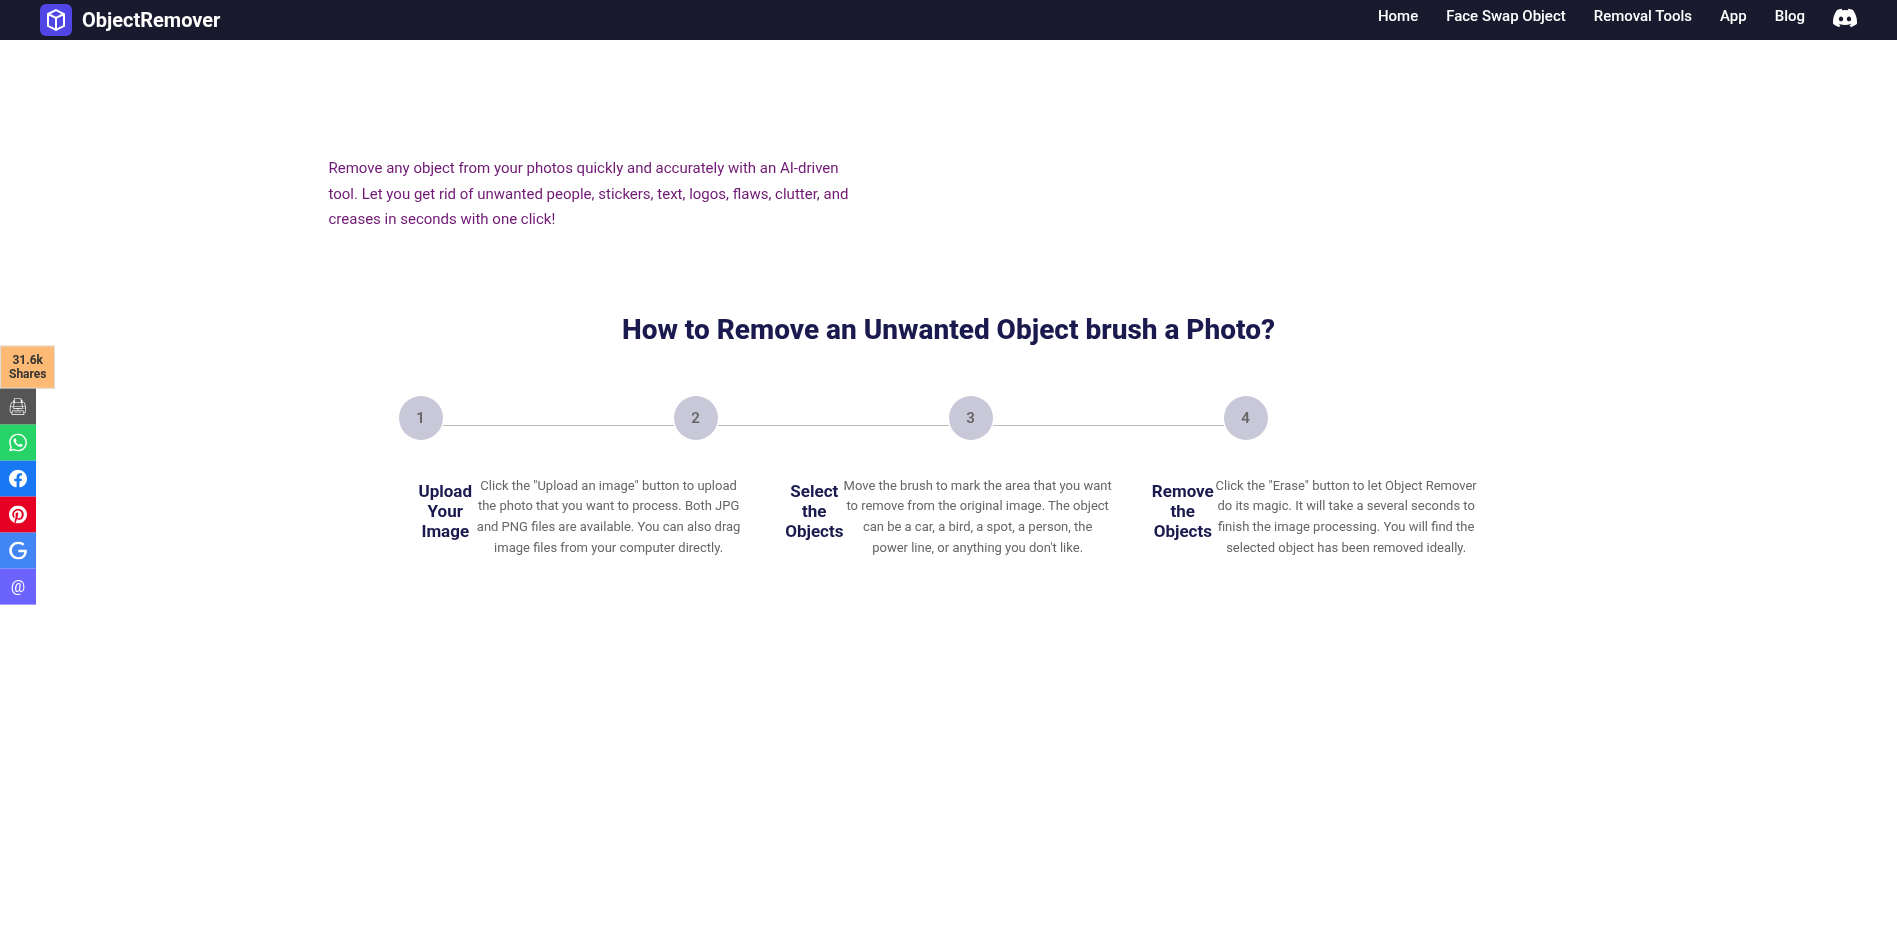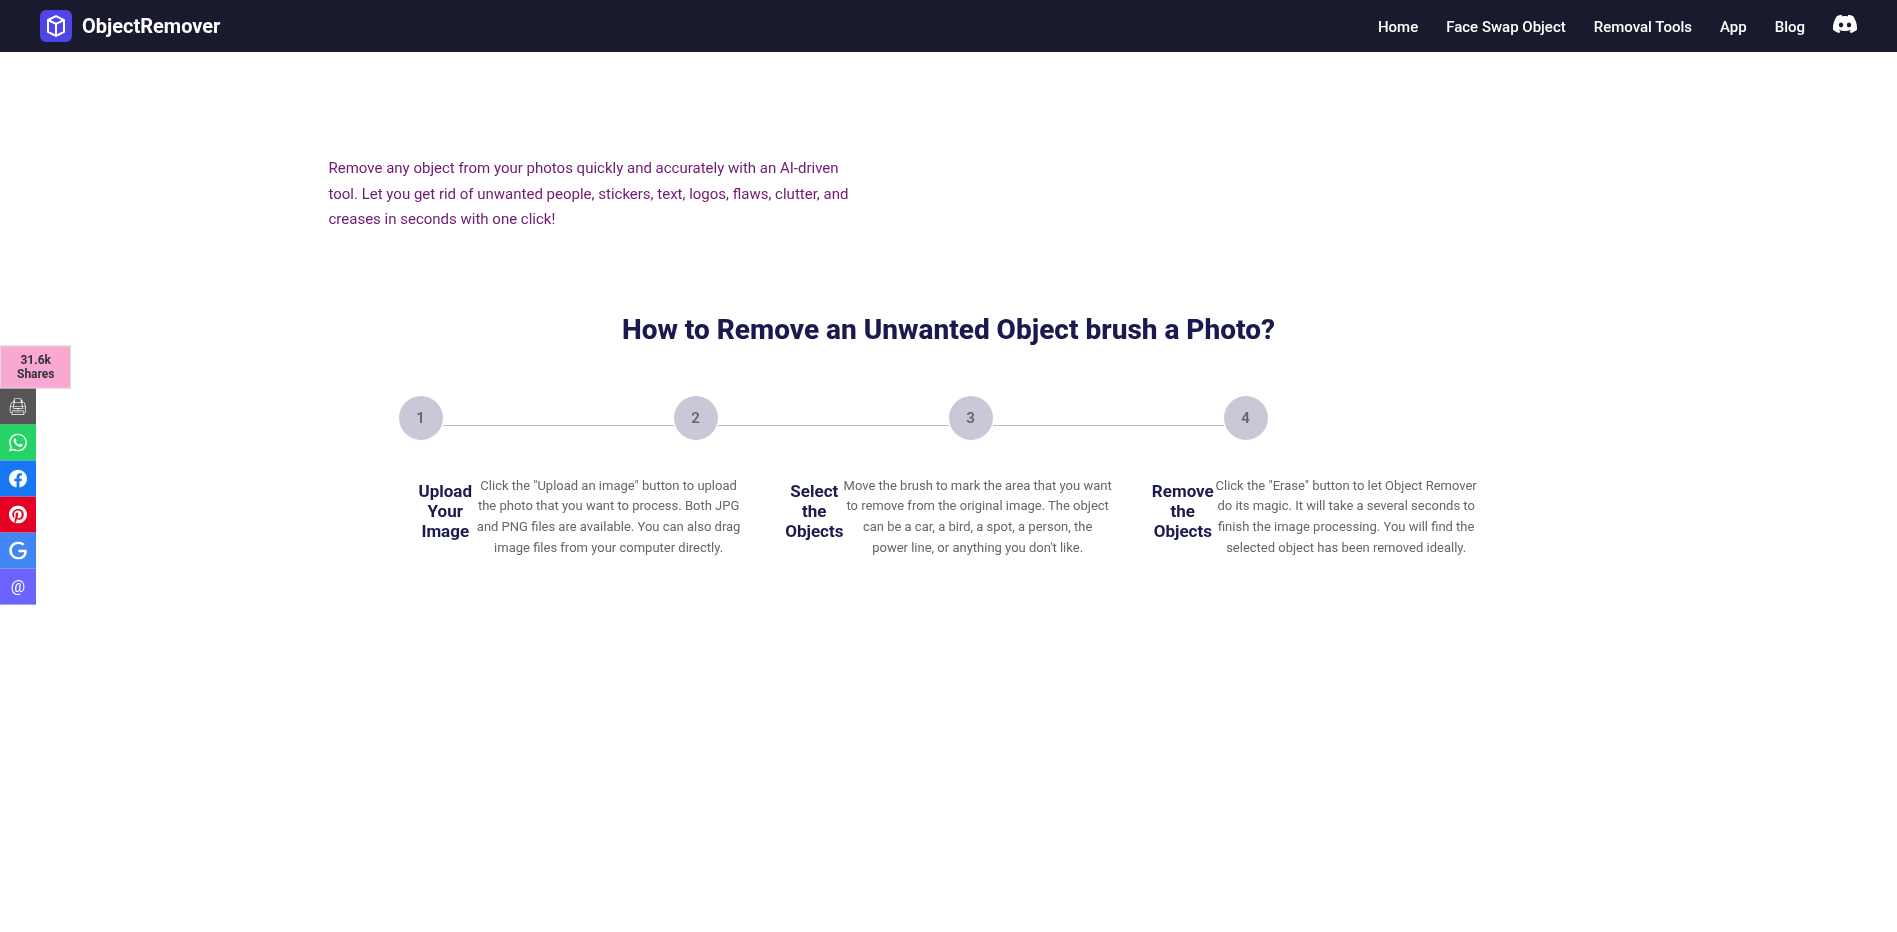--- a/index.html
+++ b/index.html
@@ -5,41 +5,40 @@
     * { margin: 0; padding: 0; box-sizing: border-box; }
     body { font-family: -apple-system, BlinkMacSystemFont, 'Segoe UI', Roboto, sans-serif; background: #fff; color: #333; }
 
     
     nav {
       background: #1a1a2e;
       display: flex;
       align-items: center;
       justify-content: space-between;
       padding: 0 40px;
-      height: 52px;
+      height: 40px;
       position: fixed;
       top: 0; left: 0; right: 0;
       z-index: 100;
     }
     .nav-logo {
       display: flex;
       align-items: center;
       gap: 10px;
       color: #fff;
       font-size: 20px;
       font-weight: 700;
       text-decoration: none;
     }
     .logo-icon {
       width: 32px;
       height: 32px;
     }
     .nav-links {
       display: flex;
-      align-items: center;
       gap: 28px;
       list-style: none;
     }
     .nav-links a {
       color: #fff;
       text-decoration: none;
       font-size: 15px;
       font-weight: 500;
     }
 
@@ -47,24 +46,24 @@
     .social-sidebar {
       position: fixed;
       left: 0;
       top: 50%;
       transform: translateY(-50%);
       display: flex;
       flex-direction: column;
       z-index: 99;
     }
     .social-count {
-      background: #f9a8d4;
+      background: #fdba74;
       border: 1px solid #ddd;
       text-align: center;
-      padding: 6px 16px;
+      padding: 6px 8px;
       font-size: 12px;
       font-weight: 700;
       color: #333;
       line-height: 1.2;
       margin-top: 18px;
     }
     .social-btn {
       width: 36px;
       height: 36px;
       display: flex;

